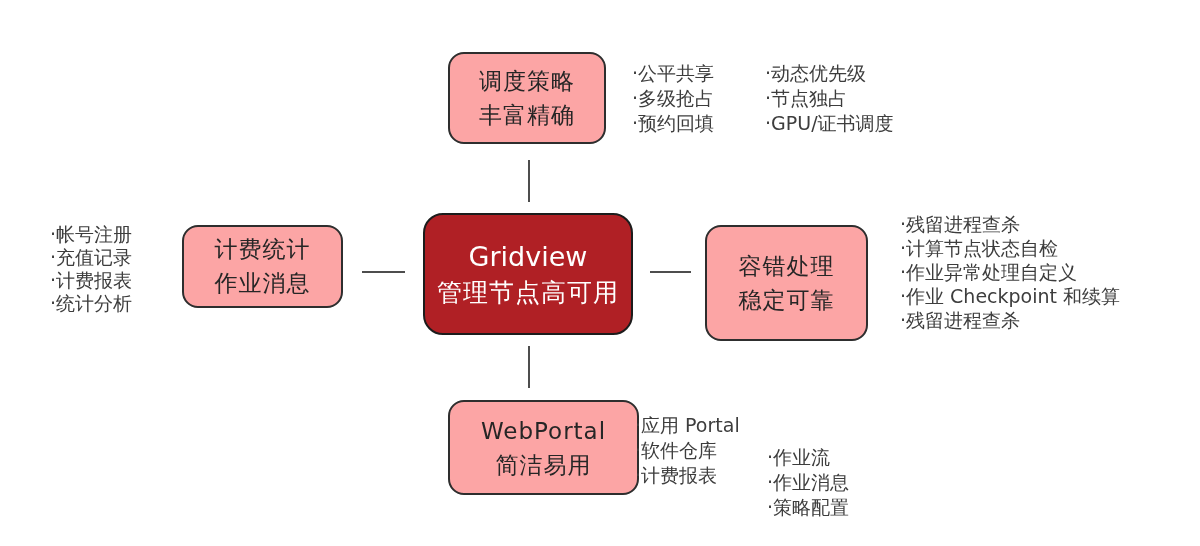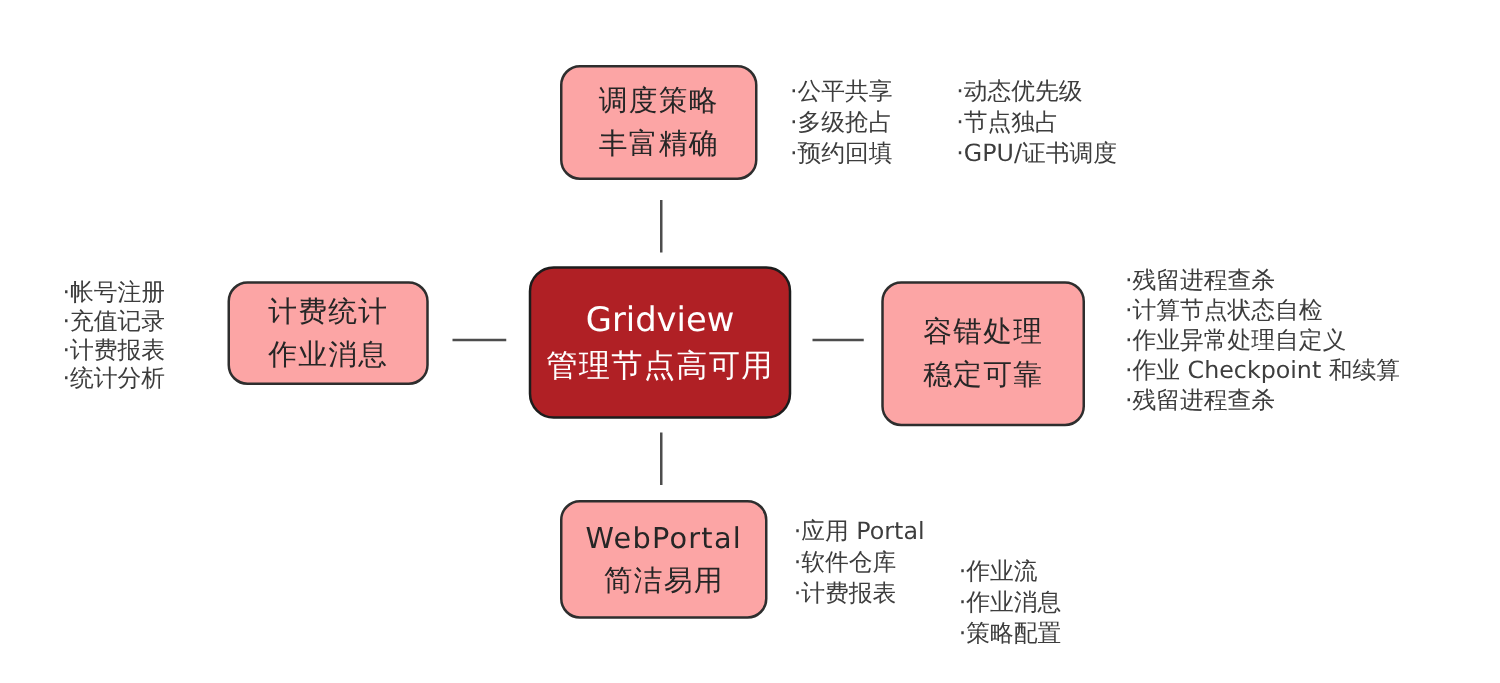--- a/index.html
+++ b/index.html
@@ -27,21 +27,21 @@
     text-align: center;
     color: var(--title-text, #262626);
     font-size: 23px;
     font-weight: 500;
     line-height: 34px;
     letter-spacing: 1px;
   }
   .node-top    { left: 448px; top:  52px; width: 158px; height: 92px; }
   .node-left   { left: 182px; top: 225px; width: 161px; height: 83px; font-family: Liberation Serif, serif; }
   .node-right  { left: 705px; top: 225px; width: 163px; height: 116px; }
-  .node-bottom { left: 448px; top: 400px; width: 166px; height: 95px; }
+  .node-bottom { left: 448px; top: 400px; width: 191px; height: 95px; }
 
   
   .node-center {
     position: absolute;
     left: 423px; top: 213px; width: 210px; height: 122px;
     box-sizing: border-box;
     background: var(--center-bg, #b02025);
     border: 2px solid var(--center-border, #1c1c1c);
     border-radius: 20px;
     display: flex;

